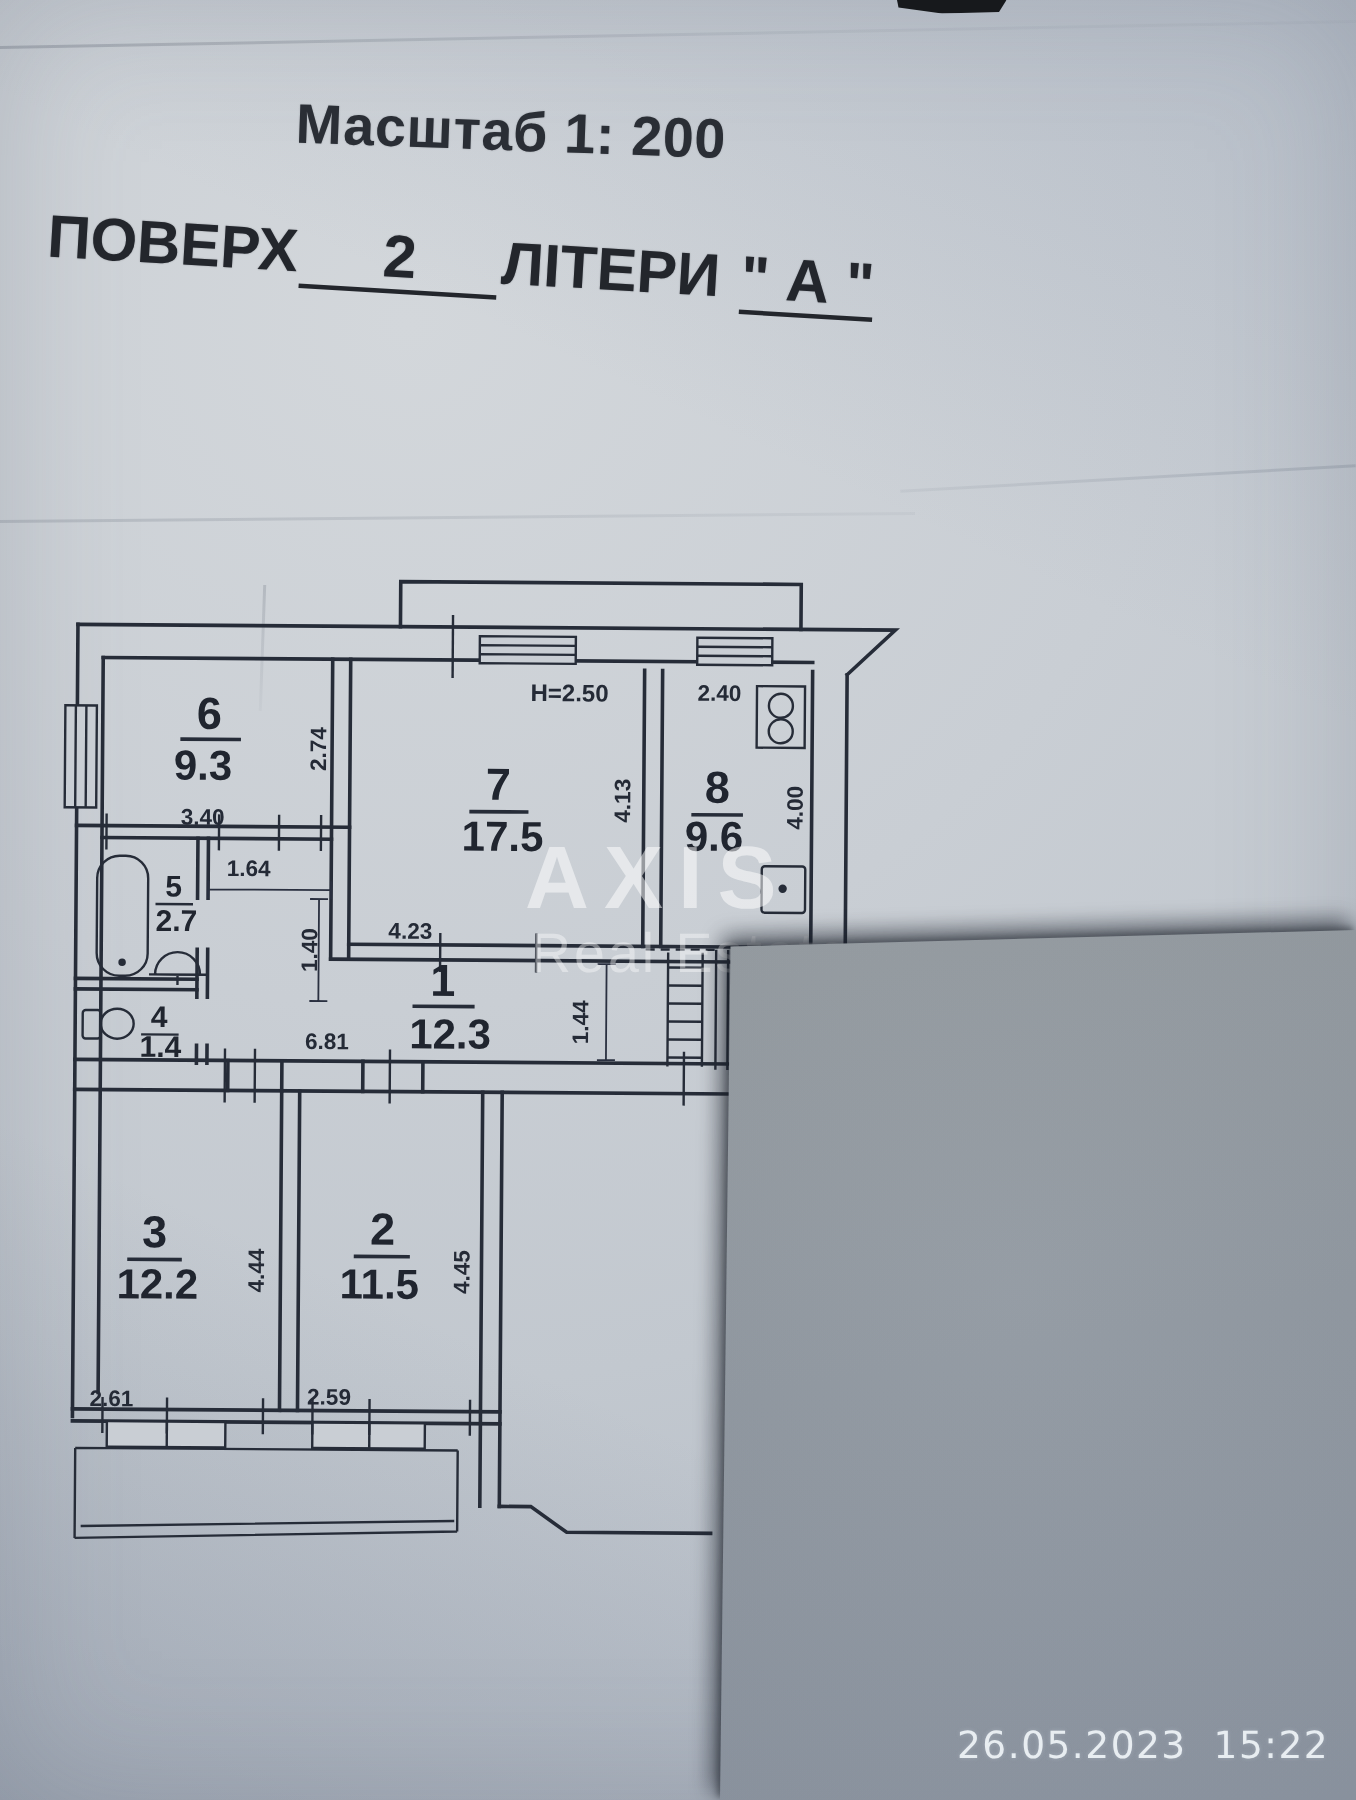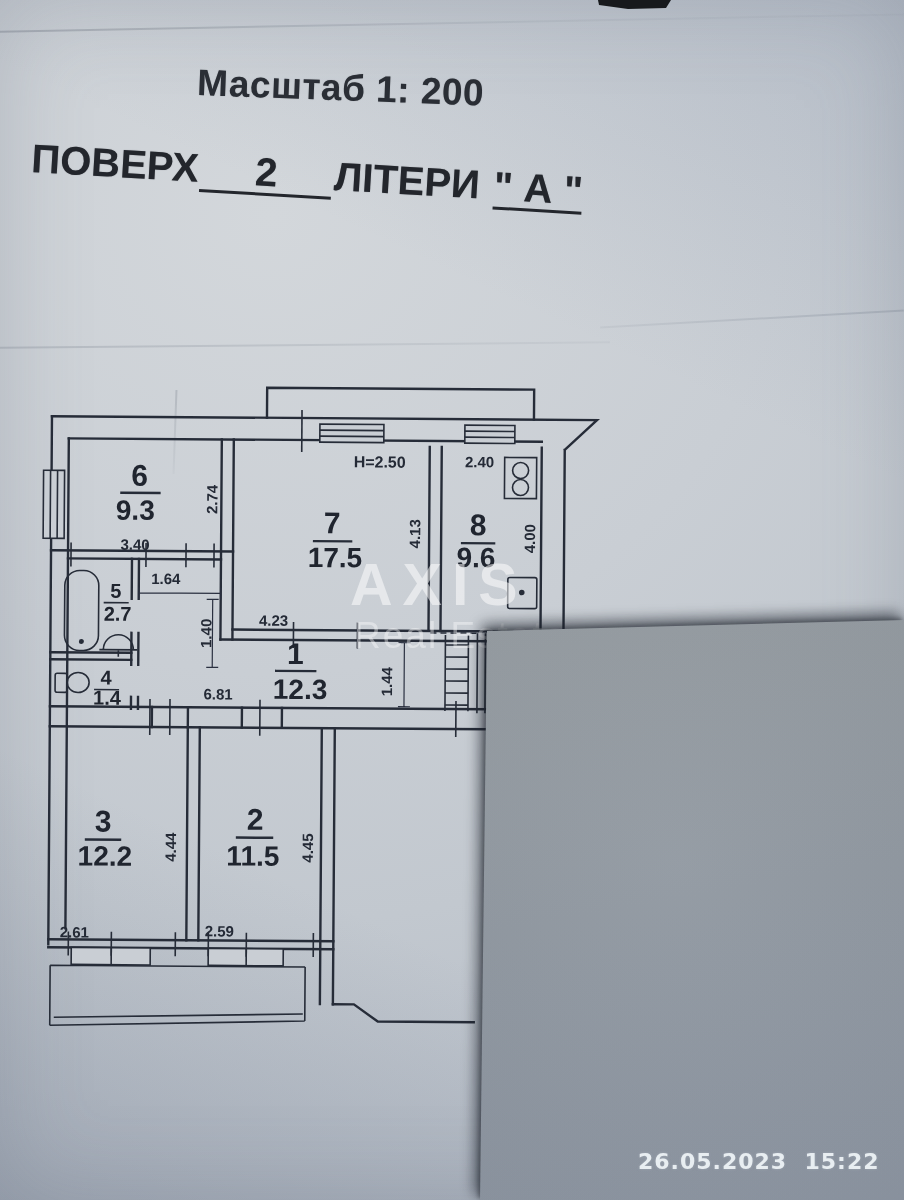--- a/index.html
+++ b/index.html
@@ -86,22 +86,22 @@
   .overlay{position:absolute;inset:0;
     clip-path:polygon(487px 631px, 904px 620px, 904px 1200px, 480px 1200px);
     background:
       linear-gradient(170deg, #a6a9ab 0%, #9da2a6 30%, #959ca2 55%, #8f97a0 75%, #8d96a3 100%);
   }
   .overlay::after{content:"";position:absolute;inset:0;
     background:radial-gradient(60% 45% at 75% 72%, rgba(255,255,255,.05), rgba(0,0,0,.06));}
 
   .timestamp{position:absolute;left:638px;top:1149px;
     font-family:"DejaVu Sans","Liberation Sans",sans-serif;
-    font-size:22px;color:rgba(238,243,246,.93);letter-spacing:1px;white-space:pre;
-    text-shadow:0 0 3px rgba(200,210,220,.35);font-weight:bold;}
+    font-size:25px;color:rgba(238,243,246,.93);letter-spacing:1px;white-space:pre;
+    text-shadow:0 0 3px rgba(200,210,220,.35);}
 </style>
 </head>
 <body>
 
 <div class="paper"></div>
 <div class="crease crease-1"></div>
 <div class="crease crease-2"></div>
 <div class="crease crease-3"></div>
 <div class="crease crease-4"></div>
 <div class="corner-mark"></div>

